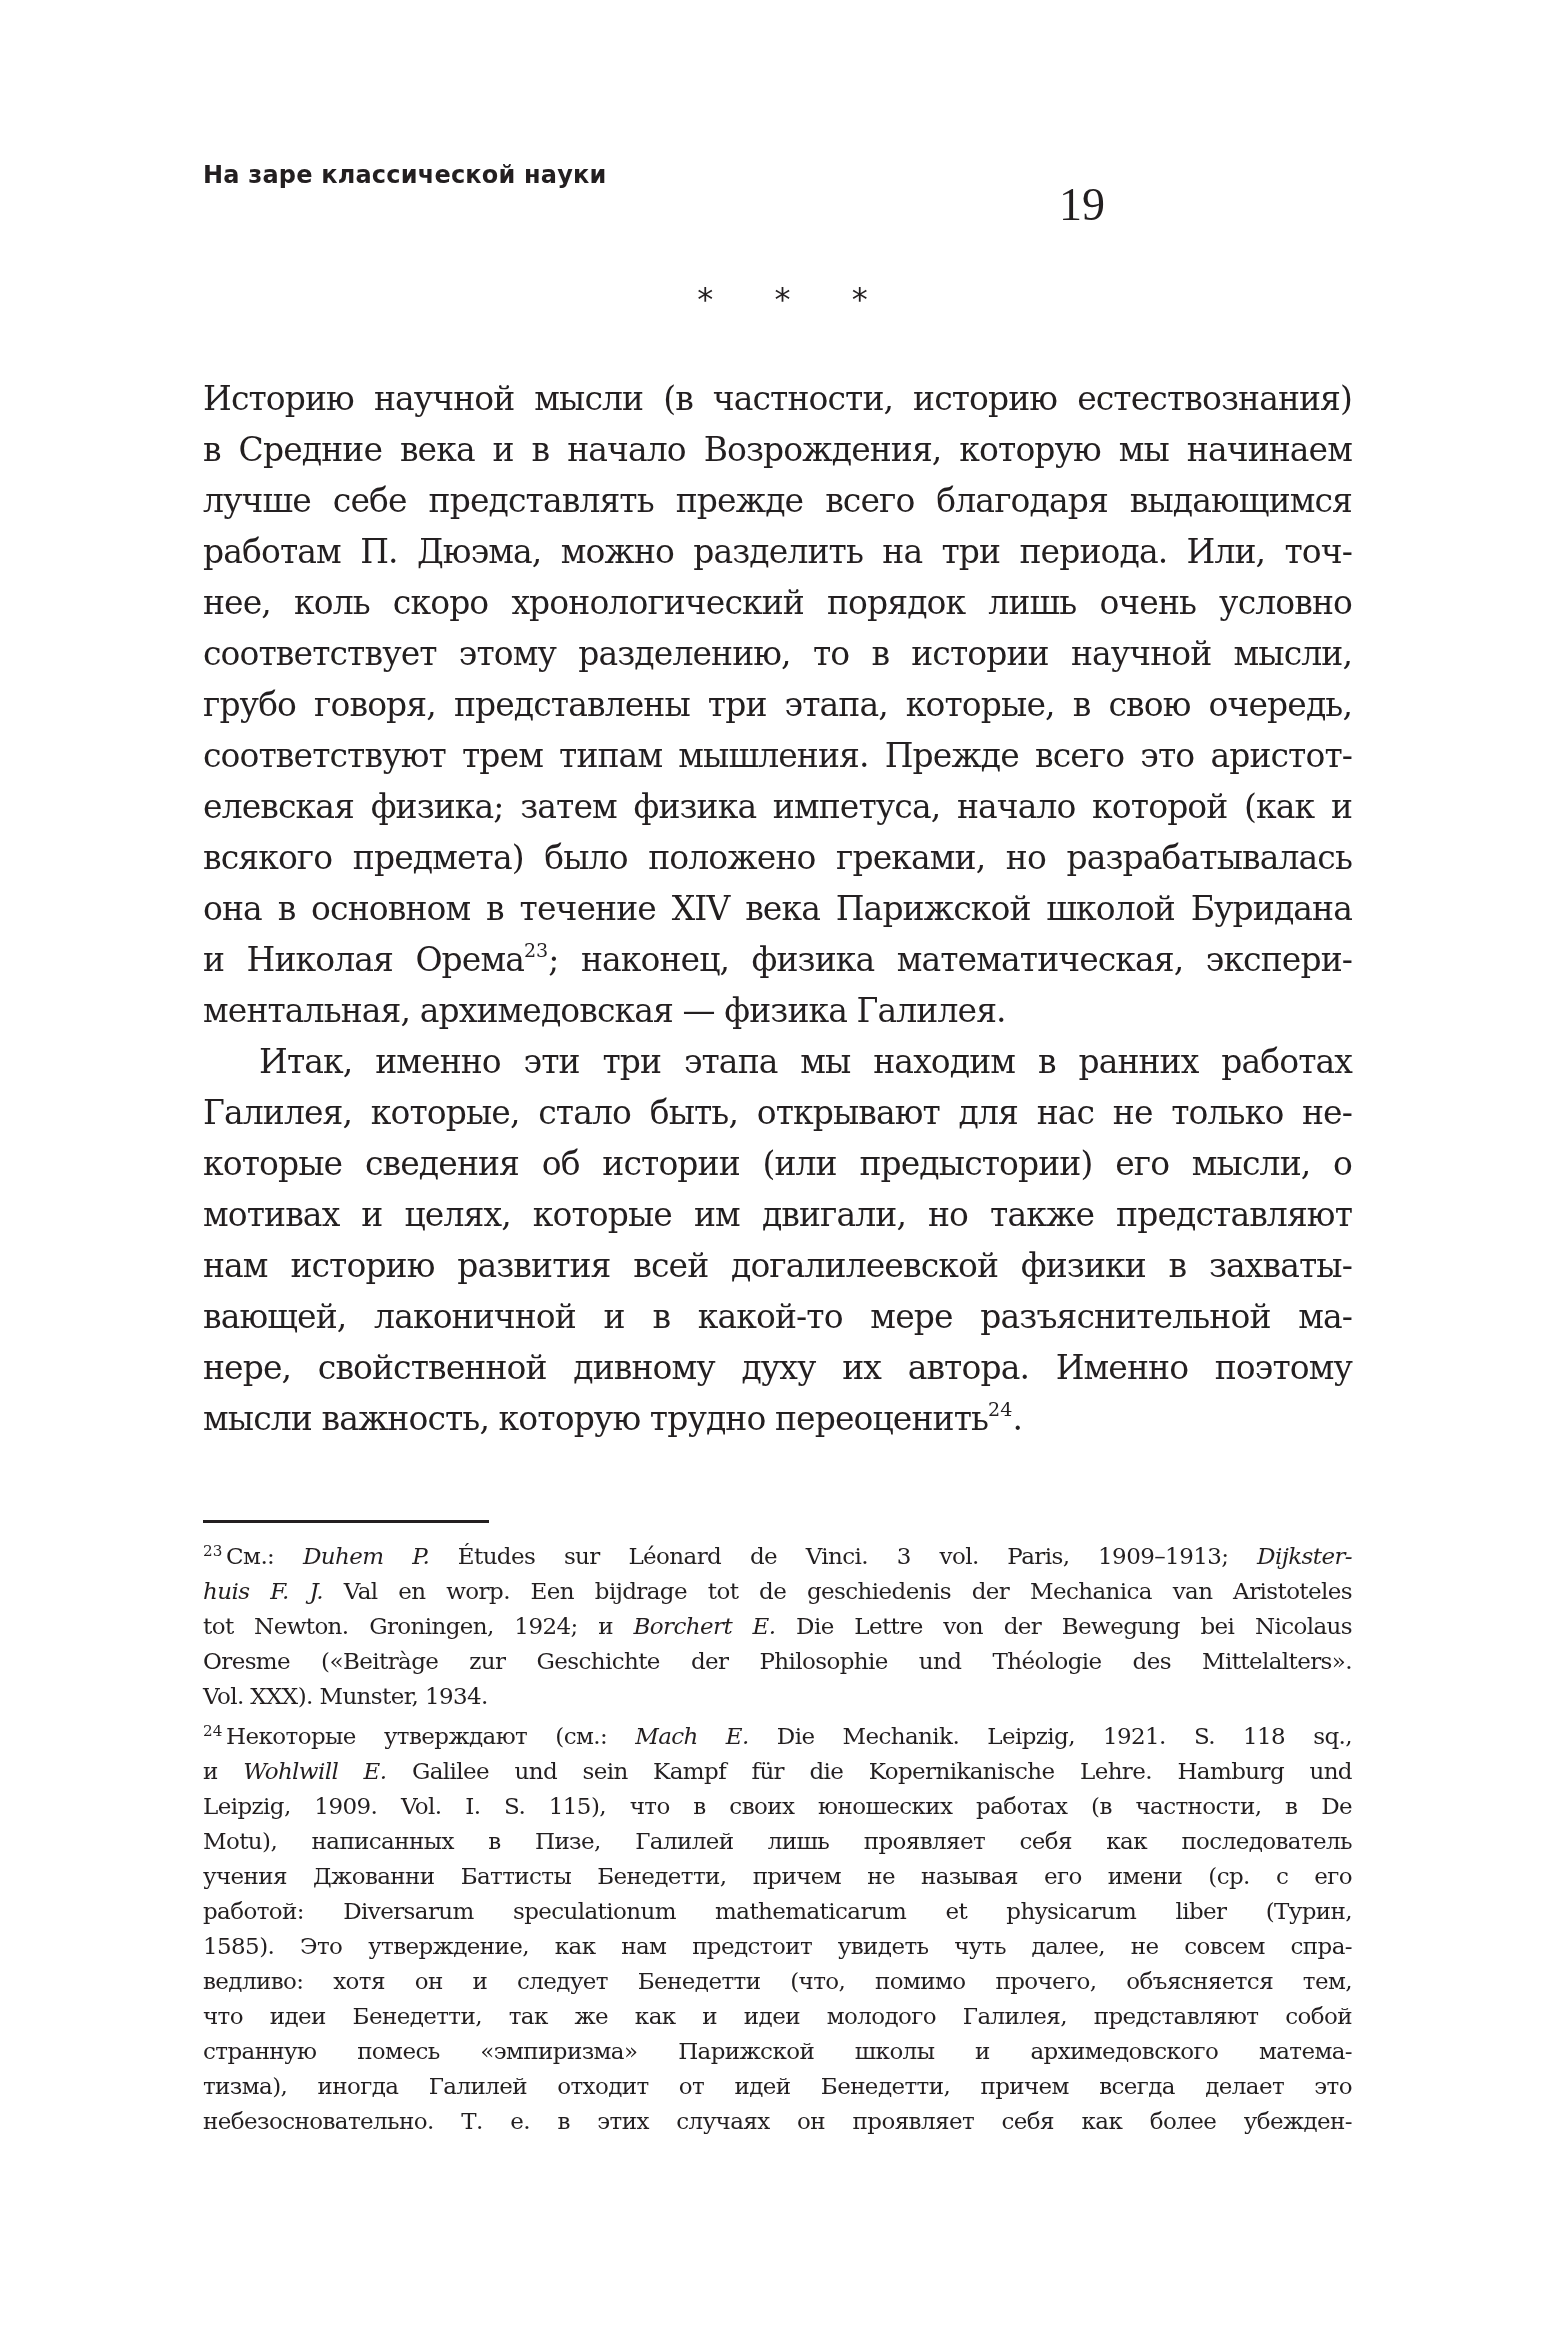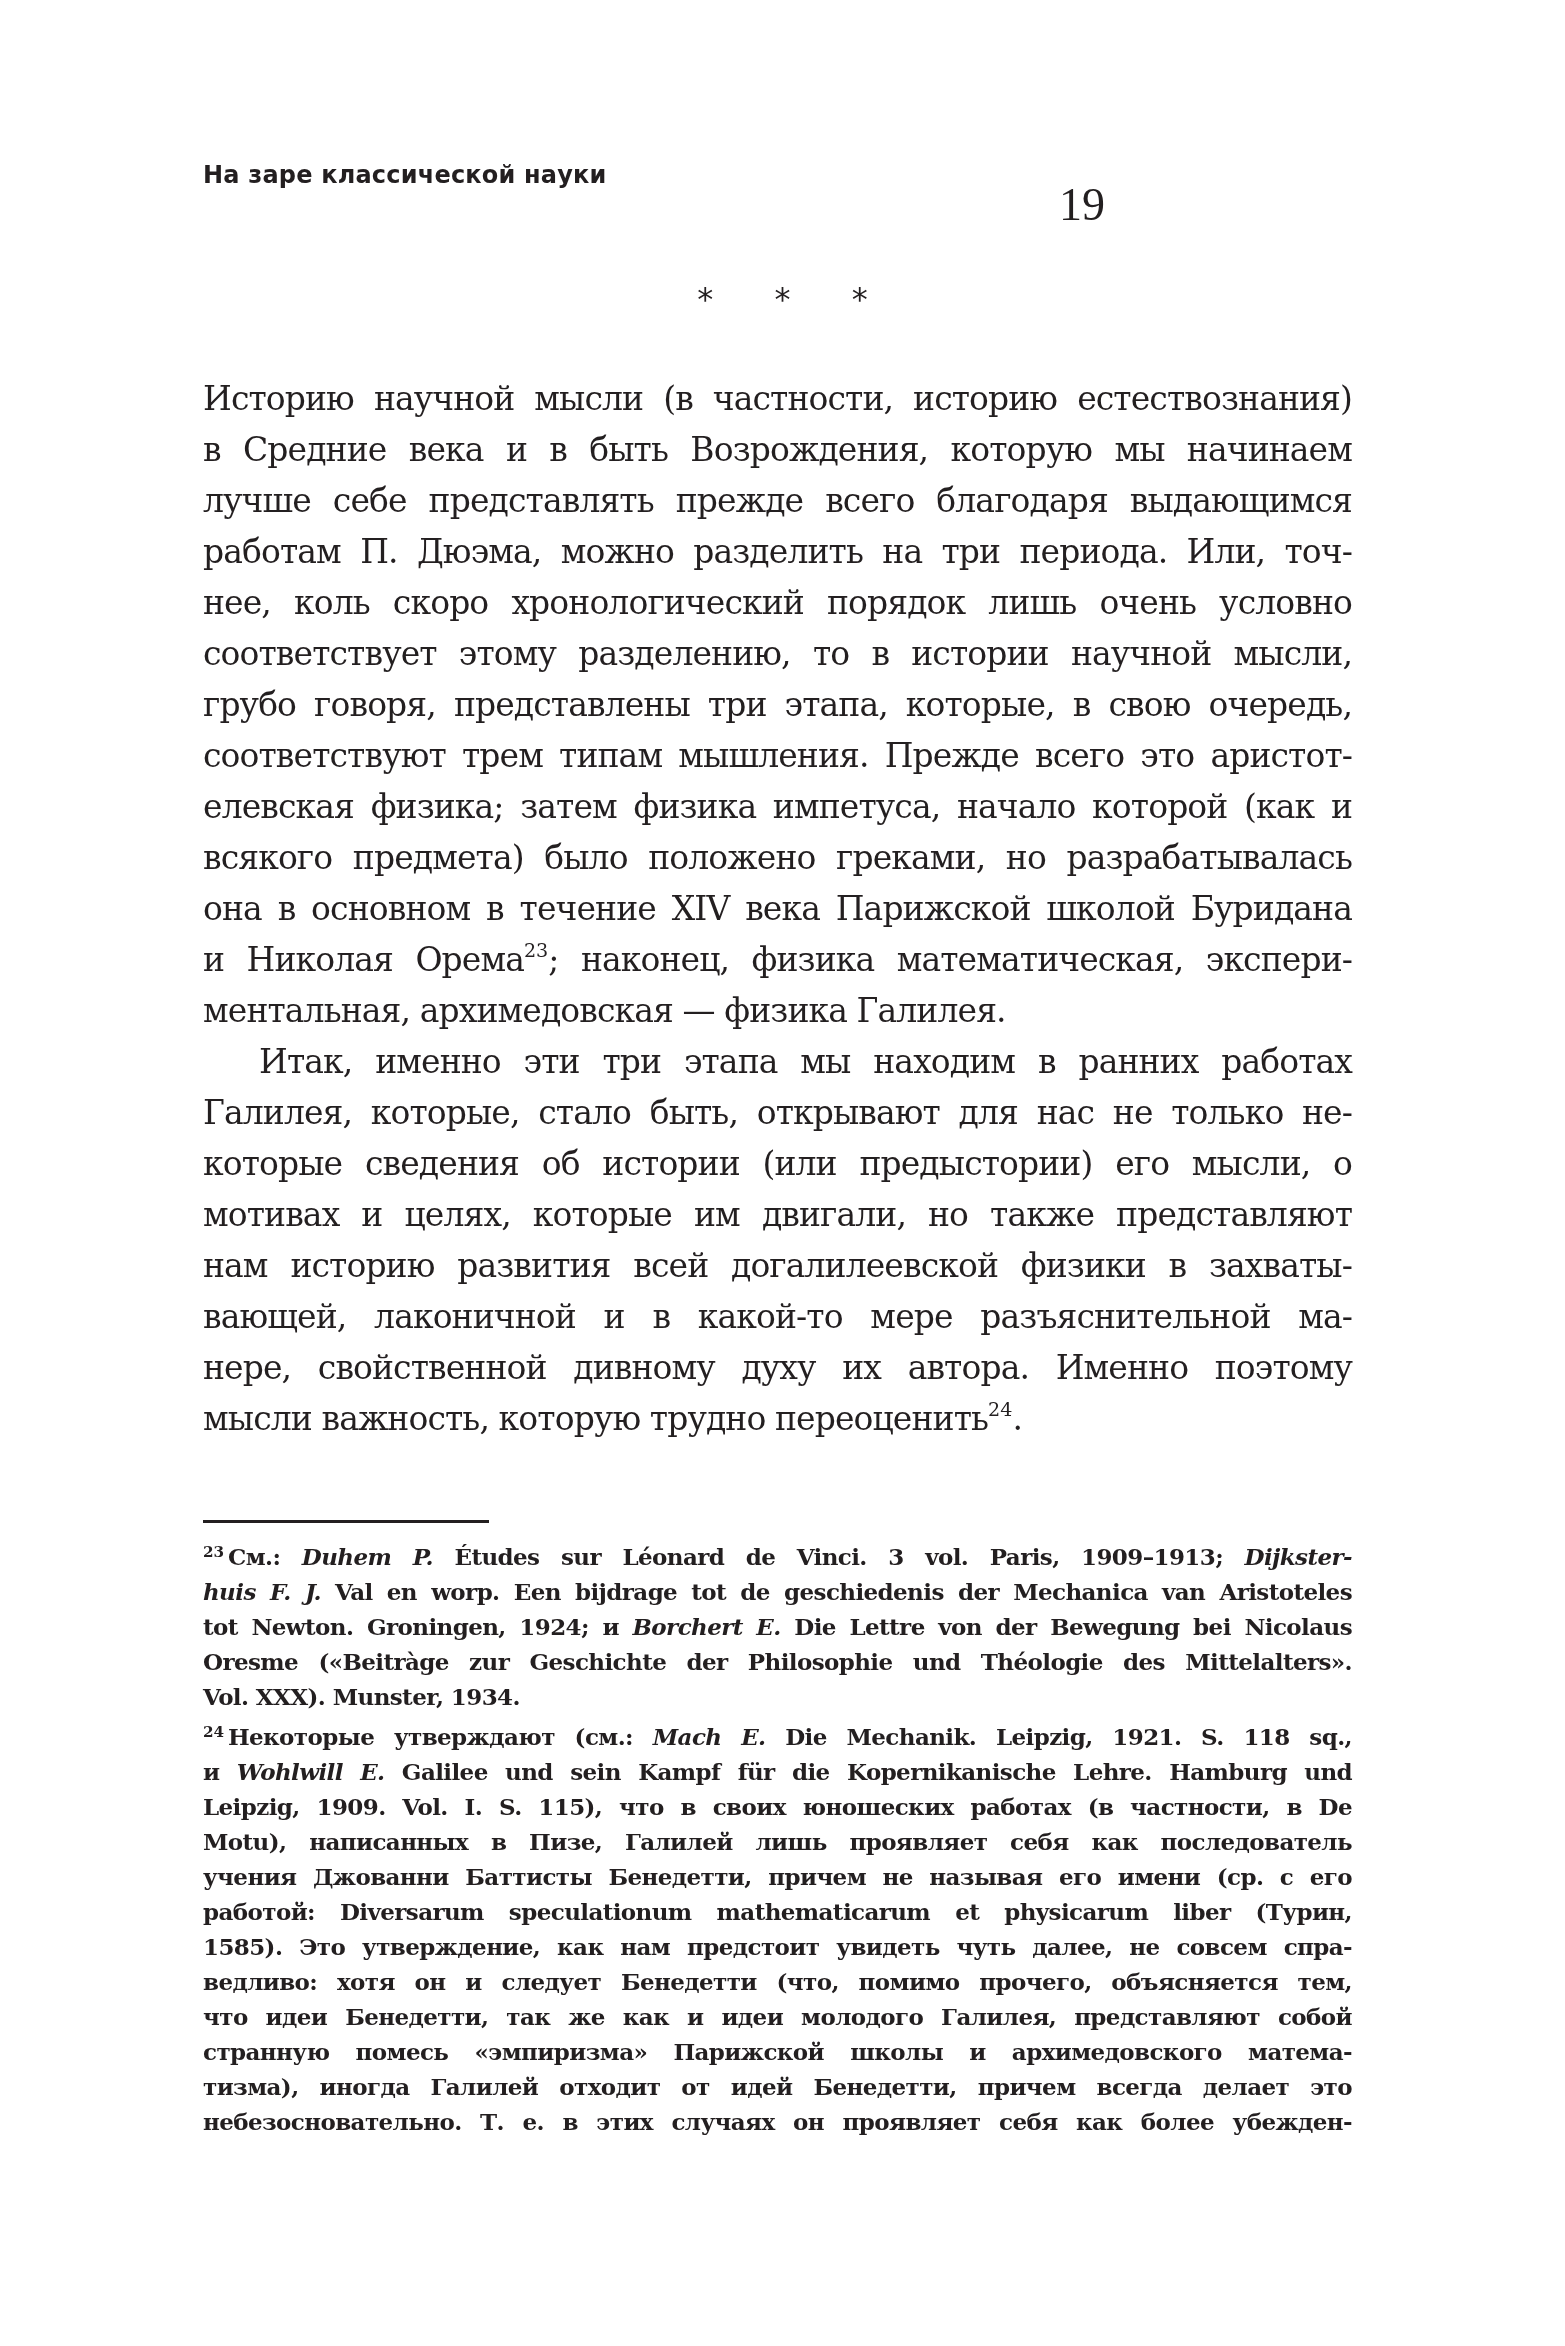--- a/index.html
+++ b/index.html
@@ -101,21 +101,20 @@
       font-size: 23px;
       letter-spacing: -0.6px;
     }
     .fline {
       display: block;
       height: 35px;
       line-height: 35px;
       white-space: nowrap;
       text-align: justify;
       text-align-last: justify;
-      font-weight: bold;
     }
     .fline.last {
       text-align: center;
       text-align-last: left;
     }
     .footnote { display: block; }
     .footnote + .footnote { margin-top: 5px; }
     .fnum {
       font-size: 0.66em;
       position: relative;
@@ -137,21 +136,21 @@
   <div class="stars">
     <span>*</span>
     <span>*</span>
     <span>*</span>
   </div>
 
   <div class="body-text">
 
     <div>
       <span class="line">Историю научной мысли (в частности, историю естествознания)</span>
-      <span class="line">в Средние века и в быть Возрождения, которую мы начинаем</span>
+      <span class="line">в Средние века и в начало Возрождения, которую мы начинаем</span>
       <span class="line">лучше себе представлять прежде всего благодаря выдающимся</span>
       <span class="line">работам П. Дюэма, можно разделить на три периода. Или, точ-</span>
       <span class="line">нее, коль скоро хронологический порядок лишь очень условно</span>
       <span class="line">соответствует этому разделению, то в истории научной мысли,</span>
       <span class="line">грубо говоря, представлены три этапа, которые, в свою очередь,</span>
       <span class="line">соответствуют трем типам мышления. Прежде всего это аристот-</span>
       <span class="line">елевская физика; затем физика импетуса, начало которой (как и</span>
       <span class="line">всякого предмета) было положено греками, но разрабатывалась</span>
       <span class="line">она в основном в течение XIV века Парижской школой Буридана</span>
       <span class="line"><span>и Николая Орема</span><sup class="fn">23</sup><span>; наконец, физика математическая, экспери-</span></span>

